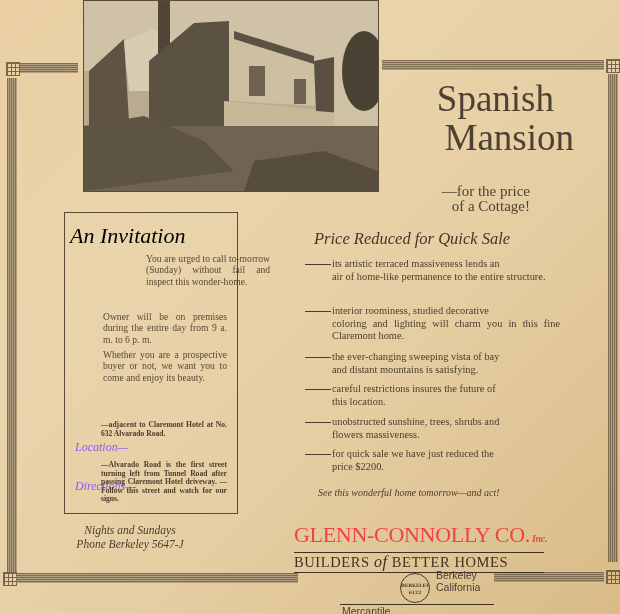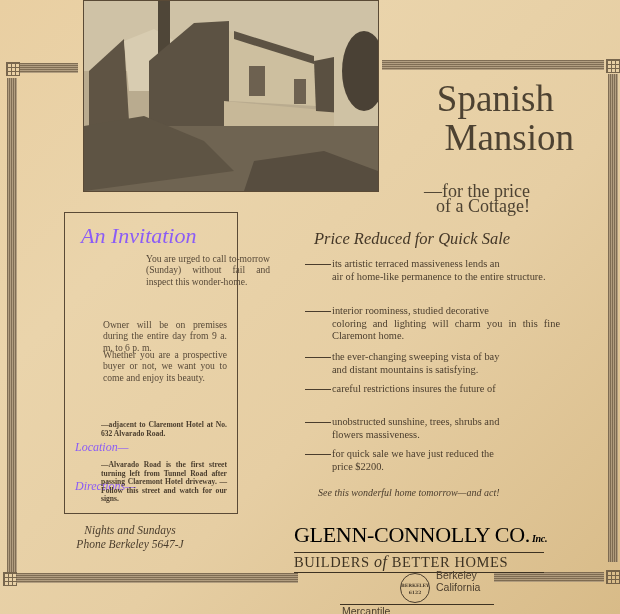--- a/index.html
+++ b/index.html
@@ -28,27 +28,27 @@
   .photo svg { width:100%; height:100%; display:block; }
   .caption { position:absolute; left:83px; top:191px; width:294px; text-align:center;
     font-size:7px; letter-spacing:.4px; color:#4a3d2d; font-weight:bold; }
 
   
   .headline { position:absolute; left:404px; top:80px; width:170px; text-align:right;
     font-family:"Liberation Serif", serif; color:#4d4232; }
   .headline .l1 { font-size:37px; line-height:38px; display:block; margin-right:20px; }
   .headline .l2 { font-size:37px; line-height:40px; display:block; }
   .subhead { position:absolute; left:420px; top:184px; width:110px; text-align:right;
-    font-size:18px; line-height:15px; color:#4d4232; font-family:"Liberation Serif", serif; }
+    font-size:15px; line-height:15px; color:#4d4232; font-family:"Liberation Serif", serif; }
 
   
   .invite { position:absolute; left:64px; top:212px; width:172px; height:300px;
     border:1.5px solid #5a4a36; }
-  .invite-title { position:absolute; left:16px; top:10px; font-family:"Liberation Serif", serif;
-    font-style:italic; font-size:22px; color:#8b5cf6; }
+  .invite-title { position:absolute; left:5px; top:10px; font-family:"Liberation Serif", serif;
+    font-style:italic; font-size:22px; color:#000000; }
   .invite-p { position:absolute; left:38px; width:124px; font-size:9.6px; line-height:11.4px;
     text-align:justify; color:#574938; font-family:"Liberation Serif", serif; }
   .sec-label { position:absolute; left:10px; font-family:"Liberation Serif", serif; font-style:italic;
     font-size:12px; color:#8b5cf6;margin-top:36px; }
   .sec-text { position:absolute; left:36px; width:126px; font-size:7.6px; line-height:8.6px;
     text-align:justify; color:#4a3d2d; font-weight:bold; font-family:"Liberation Serif", serif; }
   .nights { position:absolute; left:60px; top:523px; width:140px; text-align:center;
     font-family:"Liberation Serif", serif; font-style:italic; font-size:11.5px; line-height:14px; color:#4a3d2d; }
 
   
@@ -56,21 +56,21 @@
     font-size:16.5px; color:#453828; }
   .bullet { position:absolute; left:305px; width:255px; font-size:10.4px; line-height:12.6px;
     color:#4a3d2d; font-family:"Liberation Serif", serif; text-align:justify; }
   .bullet .dash { display:inline-block; width:26px; border-top:1.2px solid #4a3d2d; vertical-align:middle; margin-right:1px; }
   .bullet .cont { display:block; padding-left:27px; }
   .cta { position:absolute; left:318px; top:487px; font-family:Liberation Serif, serif; font-style:italic;
     font-size:10px; color:#4a3d2d; }
 
   
   .company { position:absolute; left:294px; top:523px; width:250px; }
-  .company .name { font-family:"Liberation Serif", serif; font-size:22px; letter-spacing:-0.3px; color:#000000;
+  .company .name { font-family:"Liberation Serif", serif; font-size:22px; letter-spacing:-0.3px; color:#ef4444;
     font-weight:normal; line-height:24px; white-space:nowrap; }
   .company .name .inc { font-size:10px; font-style:italic; font-weight:bold; margin-left:2px; }
   .company .rule { border-top:1.5px solid #3d3222; margin-top:1px; }
   .company .tag { font-family:"Liberation Serif", serif; font-size:14.5px; letter-spacing:.6px; color:#3d3222; line-height:17px; white-space:nowrap; }
   .company .tag .of { font-style:italic; font-size:16px; }
   .addr { position:absolute; top:570px; font-family:"Liberation Sans", sans-serif; font-size:10.5px; line-height:11.5px; color:#4a3d2d; }
   .seal { position:absolute; left:400px; top:573px; width:30px; height:30px; border:1.2px solid #4a3d2d; border-radius:50%;
     font-size:4.5px; text-align:center; line-height:7px; color:#4a3d2d; box-sizing:border-box; padding-top:8px; font-weight:bold; }
   .addr-rule { position:absolute; left:340px; top:604px; width:154px; border-top:1.5px solid #3d3222; }
 </style>
@@ -117,21 +117,21 @@
     <span class="l2">Mansion</span>
   </div>
   <div class="subhead">
     <div>—for the price</div>
     <div>of a Cottage!</div>
   </div>
 
   <div class="invite">
     <div class="invite-title">An Invitation</div>
     <div class="invite-p" style="top:40px;margin-left:43px;">You are urged to call to-morrow (Sunday) without fail and inspect this wonder-home.</div>
-    <div class="invite-p" style="top:106px;">Owner will be on premises during the entire day from 9 a. m. to 6 p. m.</div>
+    <div class="invite-p" style="top:98px;">Owner will be on premises during the entire day from 9 a. m. to 6 p. m.</div>
     <div class="invite-p" style="top:136px;">Whether you are a prospective buyer or not, we want you to come and enjoy its beauty.</div>
     <div class="sec-label" style="top:191px;">Location—</div>
     <div class="sec-text" style="top:208px;">—adjacent to Claremont Hotel at No. 632 Alvarado Road.</div>
     <div class="sec-label" style="top:230px;">Directions—</div>
     <div class="sec-text" style="top:248px;">—Alvarado Road is the first street turning left from Tunnel Road after passing Claremont Hotel driveway. —Follow this street and watch for our signs.</div>
   </div>
   <div class="nights">
     <div>Nights and Sundays</div>
     <div>Phone Berkeley 5647-J</div>
   </div>
@@ -145,20 +145,21 @@
   <div class="bullet" style="top:305px;">
     <span class="dash"></span><span>interior roominess, studied decorative</span>
     <span class="cont">coloring and lighting will charm you in this fine Claremont home.</span>
   </div>
   <div class="bullet" style="top:351px;">
     <span class="dash"></span><span>the ever-changing sweeping vista of bay</span>
     <span class="cont">and distant mountains is satisfying.</span>
   </div>
   <div class="bullet" style="top:383px;">
     <span class="dash"></span><span>careful restrictions insures the future of</span>
+    <span class="cont">this location.</span>
   </div>
   <div class="bullet" style="top:416px;">
     <span class="dash"></span><span>unobstructed sunshine, trees, shrubs and</span>
     <span class="cont">flowers massiveness.</span>
   </div>
   <div class="bullet" style="top:448px;">
     <span class="dash"></span><span>for quick sale we have just reduced the</span>
     <span class="cont">price $2200.</span>
   </div>
   <div class="cta">See this wonderful home tomorrow—and act!</div>

